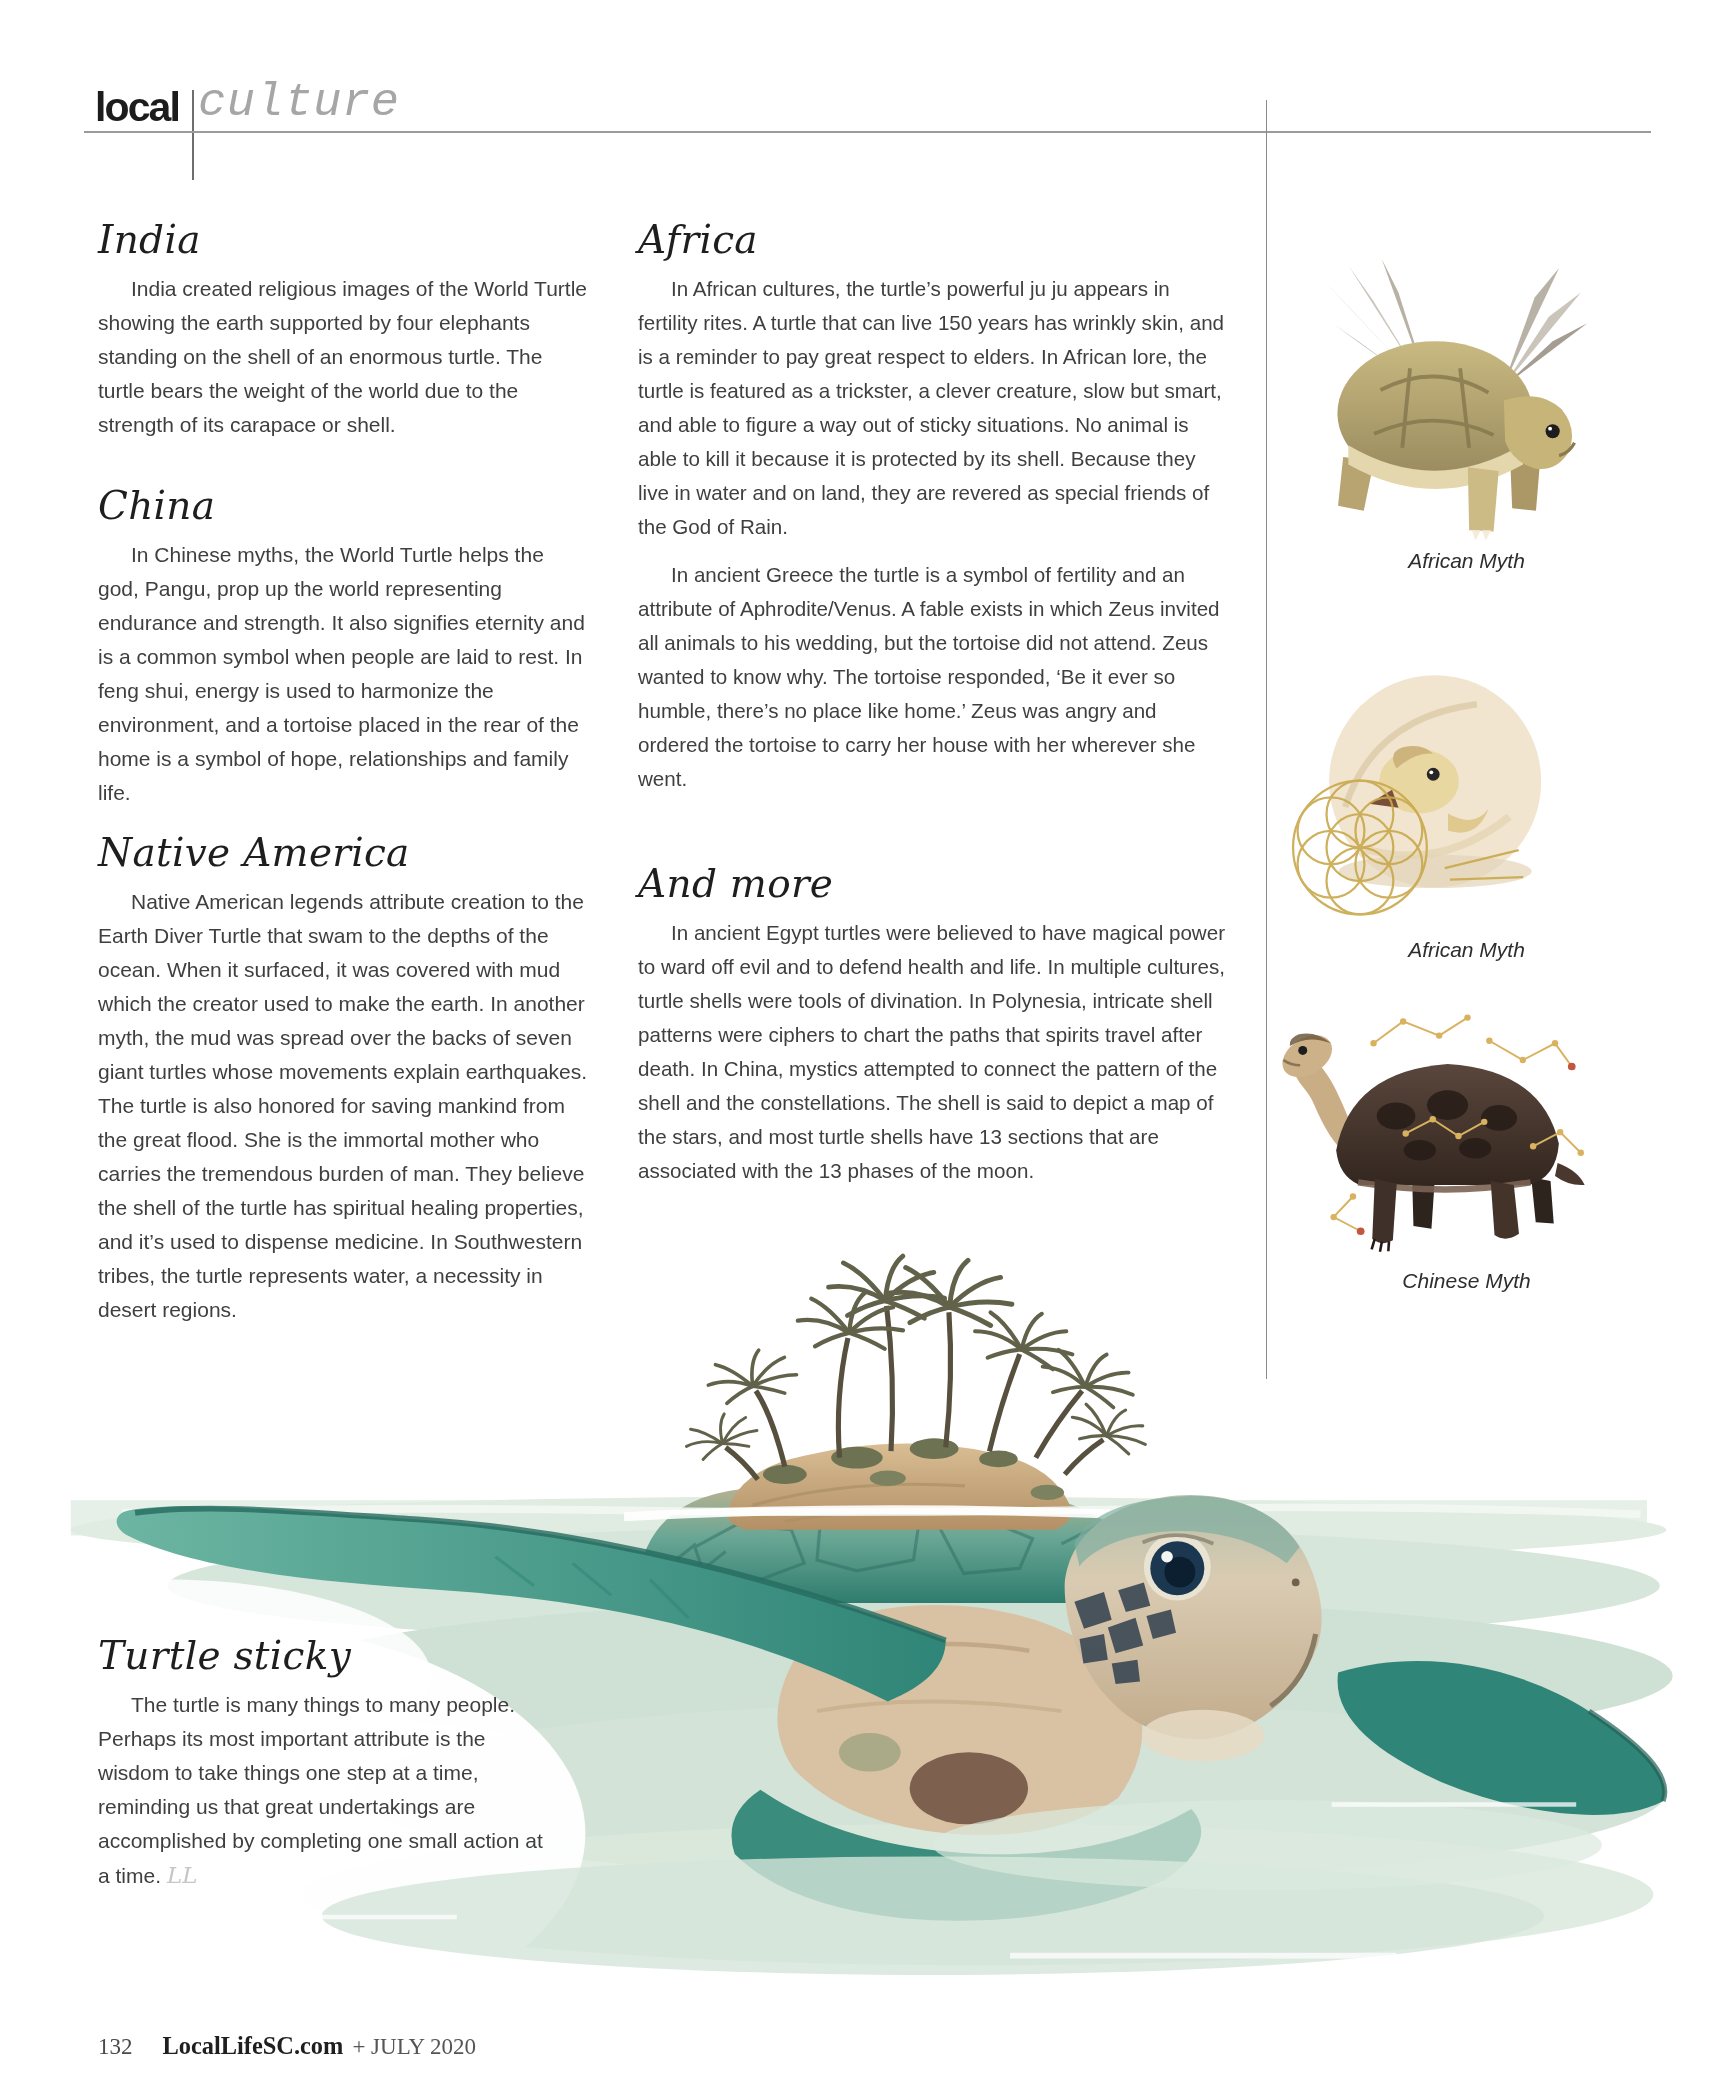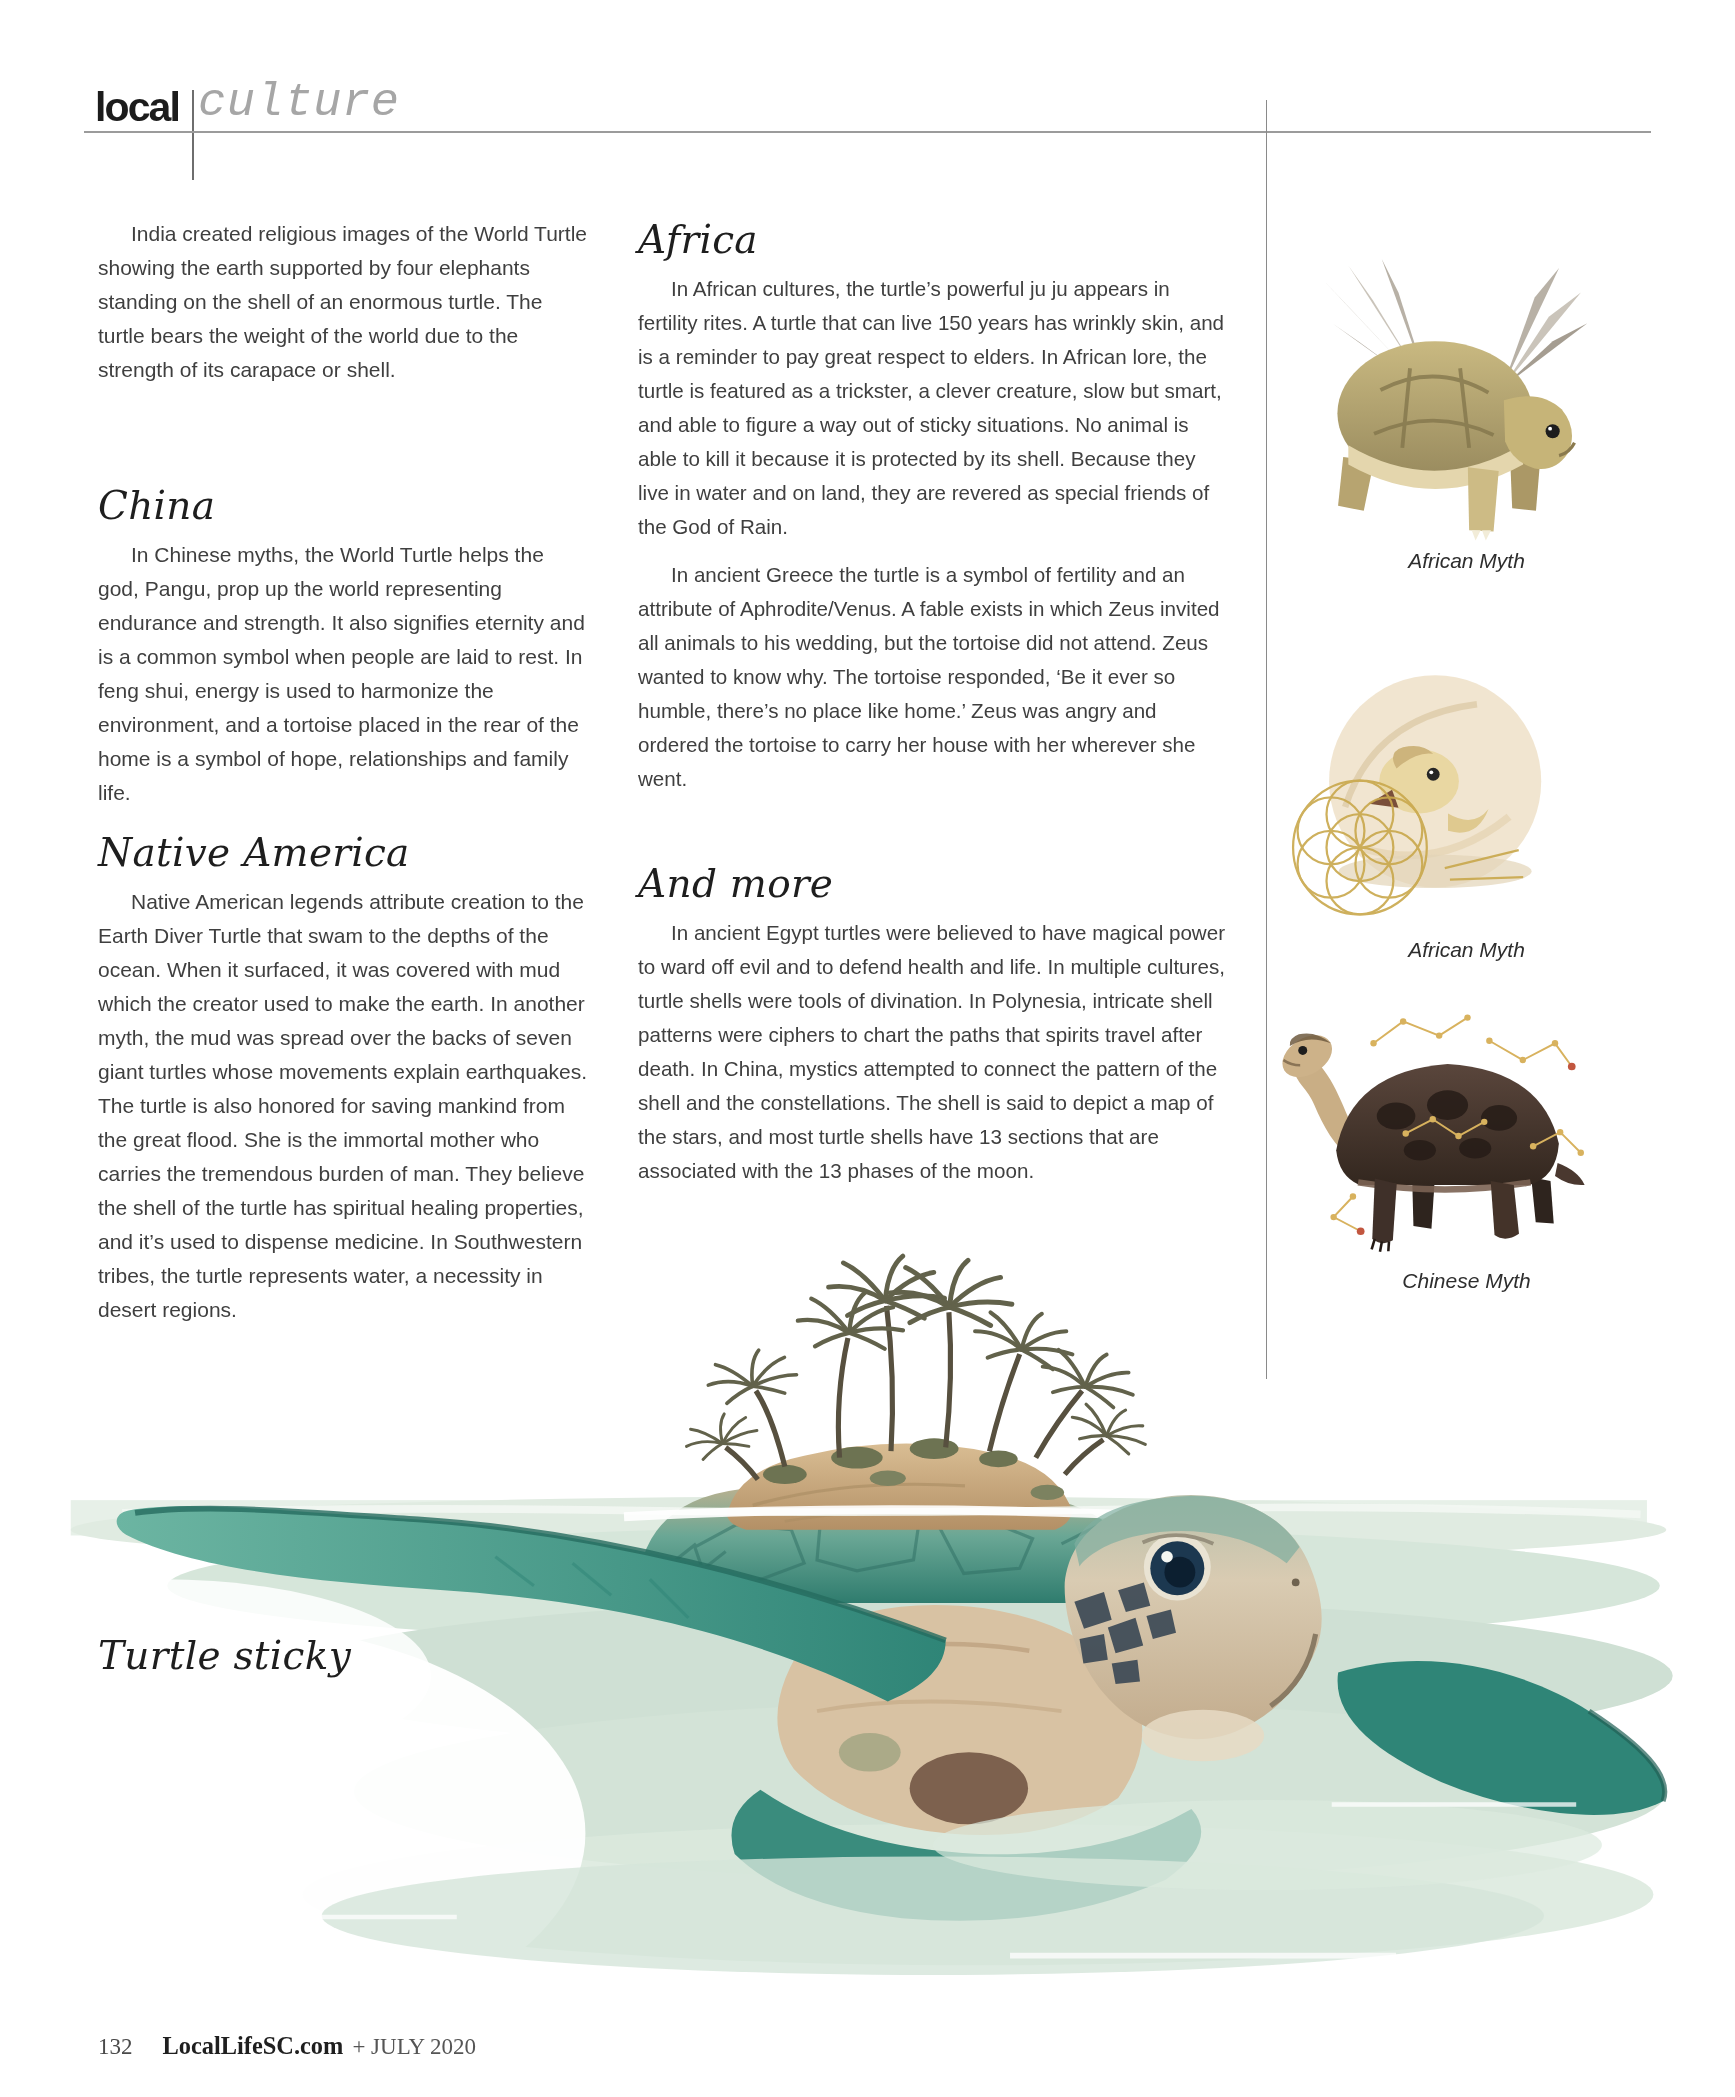--- a/index.html
+++ b/index.html
@@ -52,20 +52,21 @@
 
 <div class="page">
 
   <span class="brand">local</span>
   <div class="brand-divider"></div>
   <span class="section-script">culture</span>
   <div class="rule-h"></div>
   <div class="rule-v"></div>
 
   <section class="art col-left" id="art-india">
+    <h2>India</h2>
     <p>India created religious images of the World Turtle showing the earth supported by four elephants standing on the shell of an enormous turtle. The turtle bears the weight of the world due to the strength of its carapace or shell.</p>
   </section>
   <section class="art col-left" id="art-china">
     <h2>China</h2>
     <p>In Chinese myths, the World Turtle helps the god, Pangu, prop up the world representing endurance and strength. It also signifies eternity and is a common symbol when people are laid to rest. In feng shui, energy is used to harmonize the environment, and a tortoise placed in the rear of the home is a symbol of hope, relationships and family life.</p>
   </section>
   <section class="art col-left" id="art-na">
     <h2>Native America</h2>
     <p>Native American legends attribute creation to the Earth Diver Turtle that swam to the depths of the ocean. When it surfaced, it was covered with mud which the creator used to make the earth. In another myth, the mud was spread over the backs of seven giant turtles whose movements explain earthquakes. The turtle is also honored for saving mankind from the great flood. She is the immortal mother who carries the tremendous burden of man. They believe the shell of the turtle has spiritual healing properties, and it’s used to dispense medicine. In Southwestern tribes, the turtle represents water, a necessity in desert regions.</p>
   </section>
@@ -222,20 +223,21 @@
         <path d="M240,760 H560" stroke-width="8"></path>
           <path d="M2000,905 H2380" stroke-width="7"></path>
         <path d="M1500,1140 H2100" stroke-width="9"></path>
           <path d="M300,1080 H640" stroke-width="7"></path>
       </g>
     </g>
   </svg>
 
   <section class="art" id="art-lessons">
     <h2>Turtle sticky</h2>
+    <p><span>The turtle is many things to many people. Perhaps its most important attribute is the wisdom to take things one step at a time, reminding us that great undertakings are accomplished by completing one small action at a time.</span> <span class="signoff">LL</span></p>
   </section>
 
   <svg class="ill" id="ill-african" viewBox="0 0 490 470">
     <defs>
       <linearGradient id="agShell" x1="0" y1="0" x2="0" y2="1">
         <stop offset="0" stop-color="#c9b981"></stop>
           <stop offset="1" stop-color="#96885c"></stop>
       </linearGradient>
     </defs>
     <g fill="#b8b1a6">

